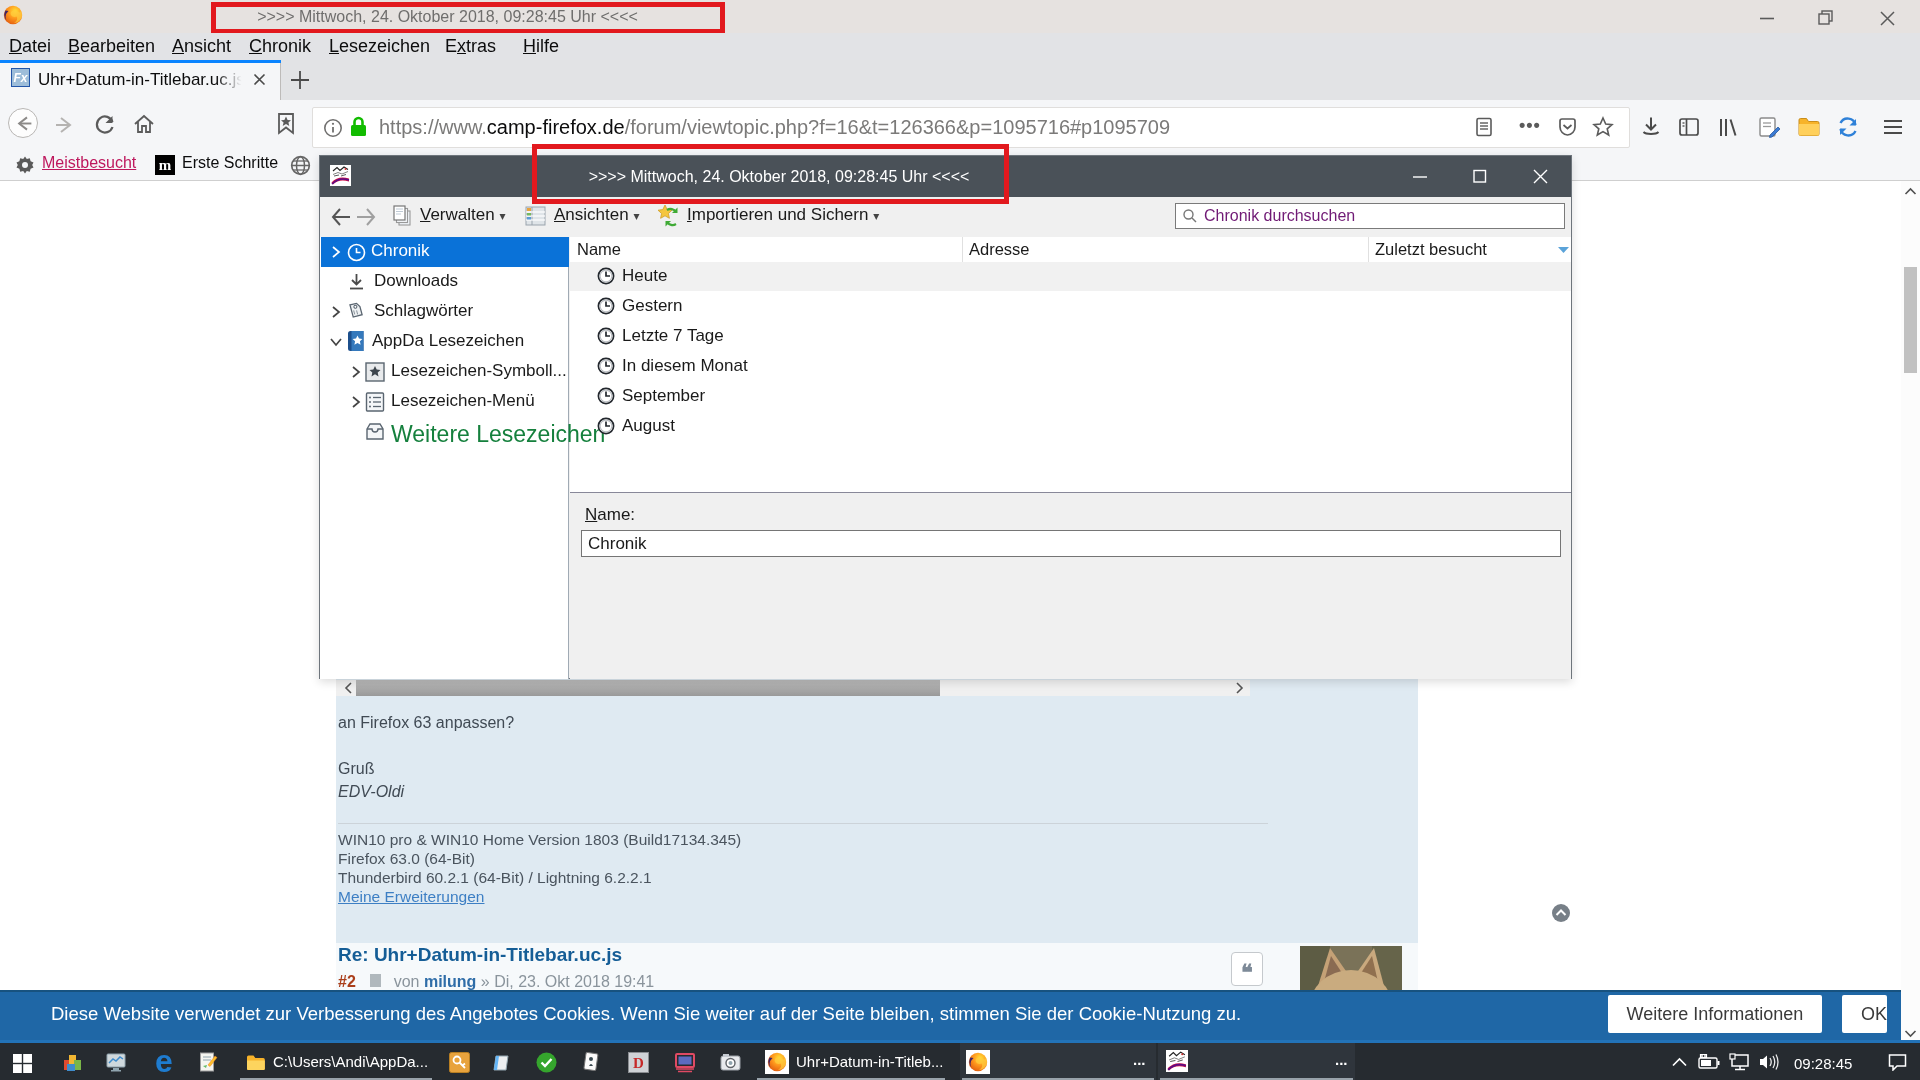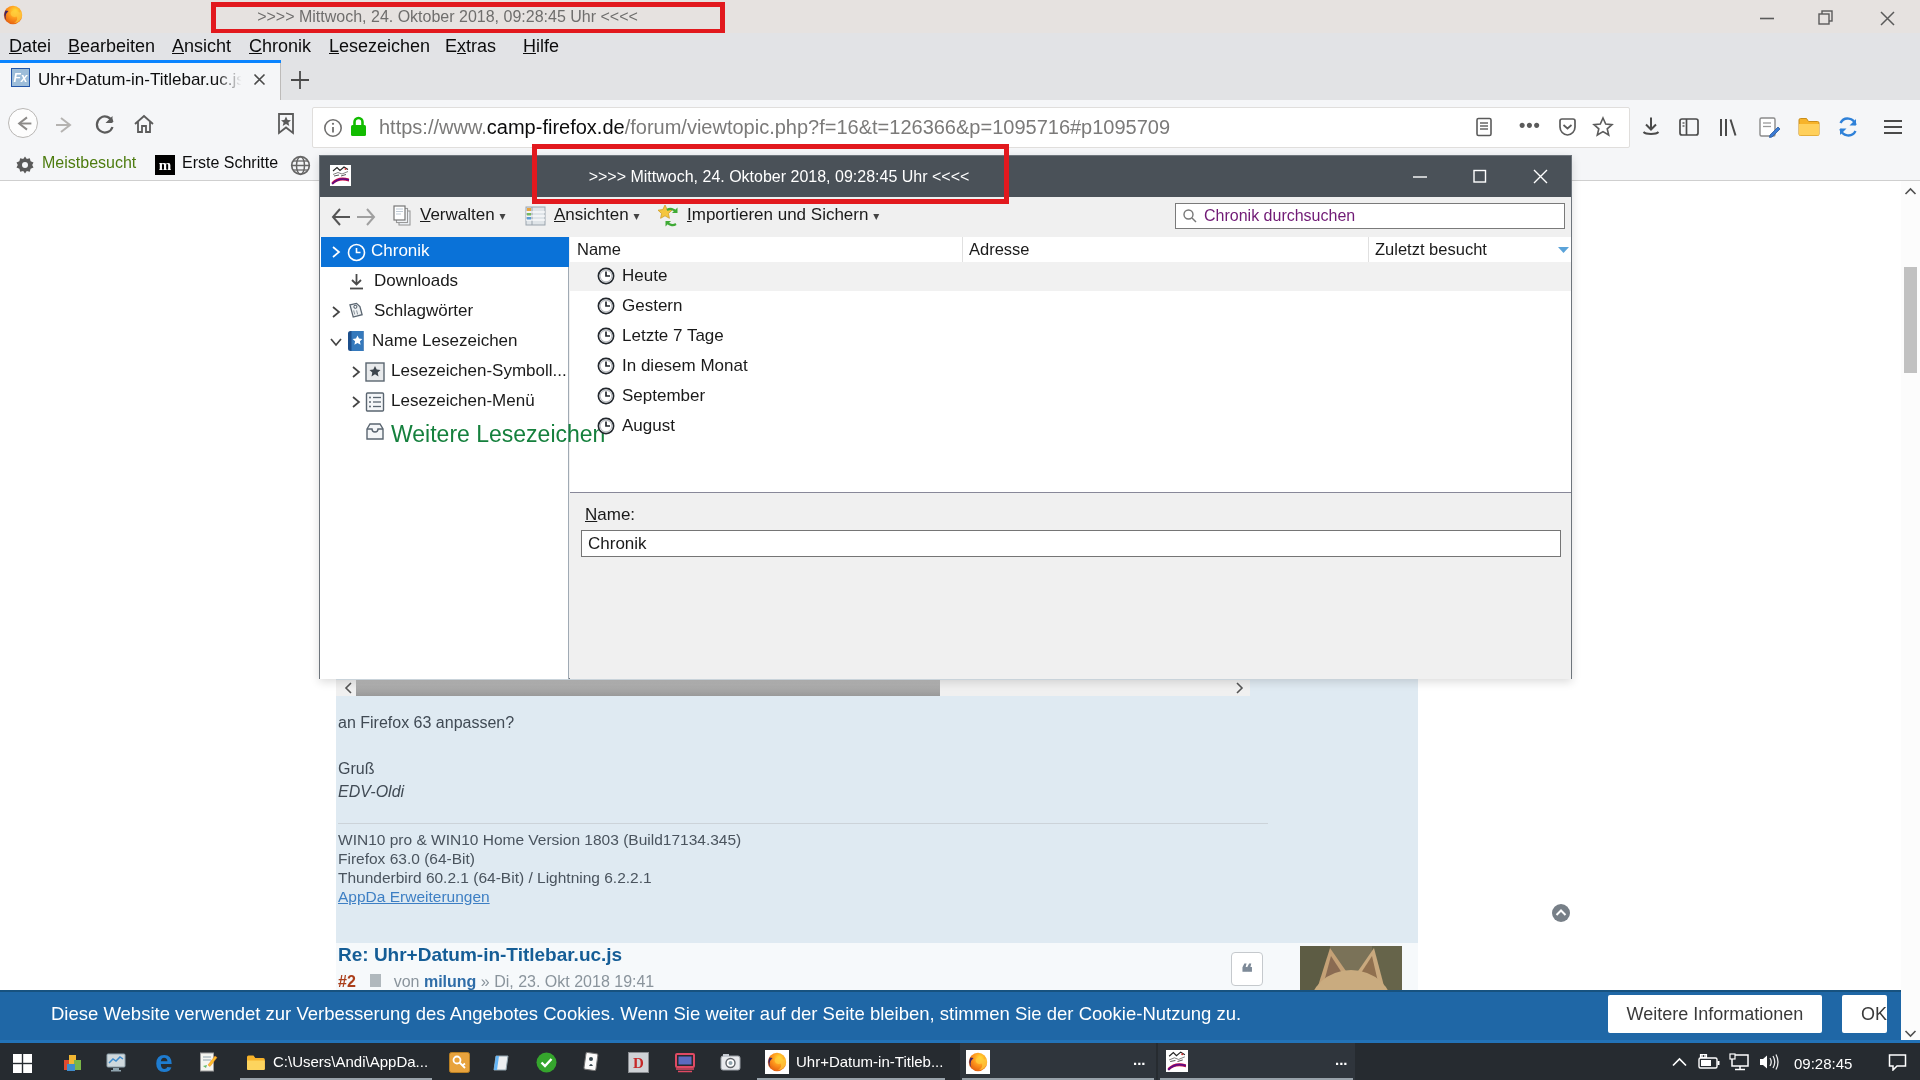--- a/index.html
+++ b/index.html
@@ -161,21 +161,21 @@
     <line x1="2" y1="4" x2="20" y2="4" stroke="#4a4a4a" stroke-width="2"></line>
     <line x1="2" y1="10" x2="20" y2="10" stroke="#4a4a4a" stroke-width="2"></line>
     <line x1="2" y1="16" x2="20" y2="16" stroke="#4a4a4a" stroke-width="2"></line>
   </svg>
 
 <div class="abs" style="left:0;top:150px;width:1920px;height:31px;background:#f5f6f8;border-bottom:1px solid #cfcfcf;"></div>
 <svg class="abs" style="left:16px;top:156px;" width="18" height="18" viewBox="0 0 18 18">
     <path d="M9 0.5 L10.8 3 L13.8 2.2 L14.6 5.2 L17.5 6.4 L16.2 9 L17.5 11.6 L14.6 12.8 L13.8 15.8 L10.8 15 L9 17.5 L7.2 15 L4.2 15.8 L3.4 12.8 L0.5 11.6 L1.8 9 L0.5 6.4 L3.4 5.2 L4.2 2.2 L7.2 3 Z" fill="#5a5a5a"></path>
     <circle cx="9" cy="9" r="3" fill="#f5f6f8"></circle>
   </svg>
-<div class="abs" style="left:42px;top:154px;font-size:16px;color:#4d7c0f;">Meistbesucht</div>
+<div class="abs" style="left:42px;top:154px;font-size:16px;color:#be185d;text-decoration:underline;">Meistbesucht</div>
 <div class="abs" style="left:155px;top:155px;width:20px;height:20px;background:#000;color:#fff;font-weight:bold;font-size:15px;text-align:center;line-height:20px;font-family:'Liberation Serif',serif;">m</div>
 <div class="abs" style="left:182px;top:154px;font-size:16px;color:#0c0c0d;">Erste Schritte</div>
 <svg class="abs" style="left:290px;top:155px;" width="21" height="21" viewBox="0 0 21 21">
     <circle cx="10.5" cy="10.5" r="8.8" fill="none" stroke="#666" stroke-width="1.7"></circle>
     <ellipse cx="10.5" cy="10.5" rx="4" ry="8.8" fill="none" stroke="#666" stroke-width="1.5"></ellipse>
     <line x1="1.7" y1="10.5" x2="19.3" y2="10.5" stroke="#666" stroke-width="1.5"></line>
     <line x1="3" y1="6" x2="18" y2="6" stroke="#666" stroke-width="1.3"></line>
     <line x1="3" y1="15" x2="18" y2="15" stroke="#666" stroke-width="1.3"></line>
   </svg>
 
@@ -189,21 +189,21 @@
     </svg>
   <div class="abs" style="left:356px;top:499px;width:584px;height:16px;background:linear-gradient(#bcbcbc,#999);"></div>
   <svg class="abs" style="left:1232px;top:500px;" width="14" height="14" viewBox="0 0 14 14">
       <path d="M5 2 L10 7 L5 12" stroke="#555" stroke-width="1.6" fill="none"></path>
     </svg>
 
   <div class="abs" style="left:338px;top:533px;font-size:16px;color:#404a54;">an Firefox 63 anpassen?</div>
   <div class="abs" style="left:338px;top:579px;font-size:16px;color:#404a54;">Gruß</div>
   <div class="abs" style="left:338px;top:602px;font-size:16px;color:#404a54;font-style:italic;">EDV-Oldi</div>
   <div class="abs" style="left:338px;top:642px;width:930px;height:1px;background:#ccd3d9;"></div>
-  <div class="abs" style="left:338px;top:649px;font-size:15.5px;color:#4a545e;line-height:19px;">WIN10 pro &amp; WIN10 Home Version 1803 (Build17134.345)<br>Firefox 63.0 (64-Bit)<br>Thunderbird 60.2.1 (64-Bit) / Lightning 6.2.2.1<br><span style="color:#3d7fc4;text-decoration:underline;">AppDa Erweiterungen</span></div>
+  <div class="abs" style="left:338px;top:649px;font-size:15.5px;color:#4a545e;line-height:19px;">WIN10 pro &amp; WIN10 Home Version 1803 (Build17134.345)<br>Firefox 63.0 (64-Bit)<br>Thunderbird 60.2.1 (64-Bit) / Lightning 6.2.2.1<br><span style="color:#3d7fc4;text-decoration:underline;">Meine Erweiterungen</span></div>
   <svg class="abs" style="left:1551px;top:722px;" width="20" height="20" viewBox="0 0 20 20">
       <circle cx="10" cy="10" r="9" fill="#777f87"></circle>
       <path d="M5.5 12 L10 7.5 L14.5 12" stroke="#fff" stroke-width="2" fill="none"></path>
     </svg>
 
   <div class="abs" style="left:336px;top:762px;width:1082px;height:97px;background:#f6f9fb;"></div>
   <div class="abs" style="left:338px;top:763px;font-size:19px;font-weight:bold;color:#155d96;">Re: Uhr+Datum-in-Titlebar.uc.js</div>
   <div class="abs" style="left:338px;top:792px;font-size:16px;color:#8a949c;"><span style="color:#aa3e1a;font-weight:bold;">#2</span> <span style="display:inline-block;width:11px;height:13px;background:#b0b8bd;margin:0 8px 0 10px;"></span> von <b style="color:#2f6da8;">milung</b> » Di, 23. Okt 2018 19:41</div>
   <div class="abs" style="left:1231px;top:771px;width:32px;height:34px;background:#fff;border:1px solid #c5c9cd;border-radius:4px;color:#7d8a98;font-size:22px;text-align:center;line-height:40px;font-family:'Liberation Serif',serif;font-weight:bold;">❝</div>
   <div class="abs" style="left:1300px;top:765px;width:102px;height:94px;overflow:hidden;">
@@ -333,21 +333,21 @@
   <div class="abs" style="left:54px;top:145px;font-size:17px;color:#1a1a1a;">Schlagwörter</div>
 
   <svg class="abs" style="left:9px;top:181px;" width="14" height="10" viewBox="0 0 14 10">
       <path d="M2 2 L7 8 L12 2" stroke="#444" stroke-width="1.7" fill="none"></path>
     </svg>
   <svg class="abs" style="left:26px;top:175px;" width="19" height="21" viewBox="0 0 19 21">
       <path d="M2 2.5 a2.5 2.5 0 0 1 2.5-2.5 h13 v20 h-13 a2.5 2.5 0 0 1 -2.5-2.5 Z" fill="#1d4f8c"></path>
       <rect x="5.5" y="0" width="12" height="20" fill="#3579bc"></rect>
       <path d="M11.5 4.5 L13 7.6 L16.4 8 L13.9 10.3 L14.6 13.7 L11.5 11.9 L8.4 13.7 L9.1 10.3 L6.6 8 L10 7.6 Z" fill="#fff"></path>
     </svg>
-  <div class="abs" style="left:52px;top:175px;font-size:17px;color:#1a1a1a;">Name Lesezeichen</div>
+  <div class="abs" style="left:52px;top:175px;font-size:17px;color:#1a1a1a;">AppDa Lesezeichen</div>
 
   <svg class="abs" style="left:31px;top:209px;" width="10" height="14" viewBox="0 0 10 14">
       <path d="M2 2 L8 7 L2 12" stroke="#444" stroke-width="1.7" fill="none"></path>
     </svg>
   <svg class="abs" style="left:45px;top:206px;" width="20" height="20" viewBox="0 0 20 20">
       <rect x="1" y="1" width="18" height="18" fill="#e8eaec" stroke="#5a6570" stroke-width="1.4"></rect>
       <path d="M10 4 L11.7 7.6 L15.5 8 L12.7 10.6 L13.5 14.4 L10 12.3 L6.5 14.4 L7.3 10.6 L4.5 8 L8.3 7.6 Z" fill="#3e464e"></path>
     </svg>
   <div class="abs" style="left:71px;top:205px;font-size:17px;color:#1a1a1a;">Lesezeichen-Symboll...</div>
 

